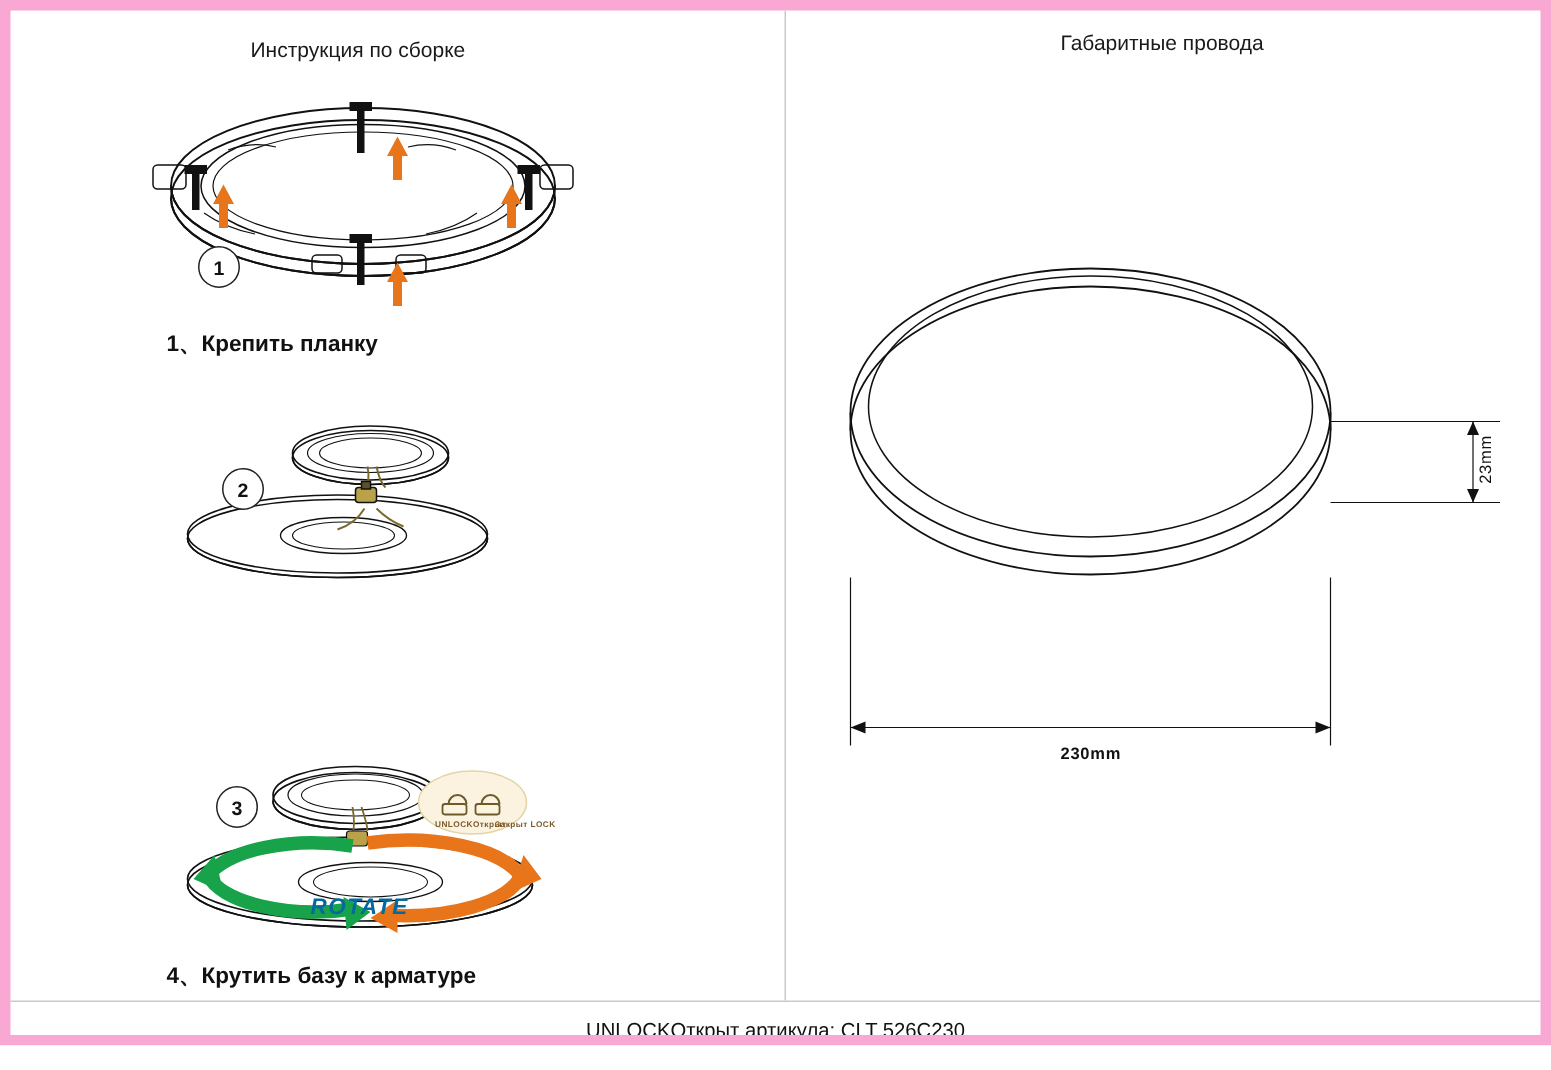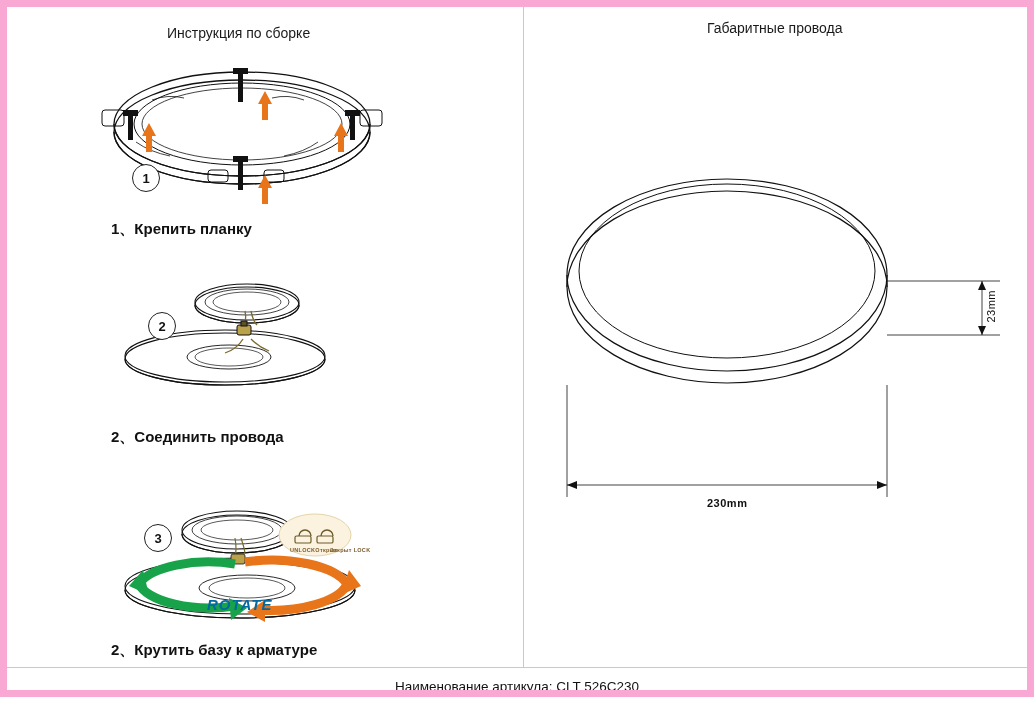--- a/index.html
+++ b/index.html
@@ -195,21 +195,20 @@
       <path d="M126 62 q-6 10 -18 14"></path>
       <path d="M134 62 q8 8 18 12"></path>
     </g>
     <g fill="none" stroke="#111" stroke-width="1">
       <rect x="120" y="48" width="14" height="10" rx="2" fill="#b9a24a"></rect>
       <rect x="124" y="44" width="6" height="5" fill="#5c5228"></rect>
     </g>
   </svg>
 
   <div class="step-badge" id="badge2">2</div>
-  <div class="step-caption" id="cap2">2、Соединить провода</div>
 
   <svg class="svg-abs" style="left:110px; top:495px;" width="280" height="125" viewBox="0 0 280 125">
     <g fill="none" stroke="#111" stroke-width="1.1">
 
       <ellipse cx="120" cy="32" rx="55" ry="19"></ellipse>
       <ellipse cx="120" cy="28" rx="55" ry="19"></ellipse>
       <path d="M65 32 A55 19 0 0 0 175 32"></path>
       <ellipse cx="120" cy="28" rx="45" ry="14" stroke-width=".8"></ellipse>
       <ellipse cx="120" cy="28" rx="36" ry="10" stroke-width=".7"></ellipse>
 
@@ -248,21 +247,21 @@
       <rect x="178" y="34" width="16" height="7" rx="1.6" fill="none" stroke="#6b5a2a" stroke-width="1.2"></rect>
       <rect x="200" y="34" width="16" height="7" rx="1.6" fill="none" stroke="#6b5a2a" stroke-width="1.2"></rect>
     </g>
   </svg>
 
   <div class="lock-word" id="lock-unlock">UNLOCKОткрыт</div>
   <div class="lock-word" id="lock-lock">Закрыт LOCK</div>
   <div class="rotate-word">ROTATE</div>
 
   <div class="step-badge" id="badge3">3</div>
-  <div class="step-caption" id="cap3">2、Крутить базу к арматуре</div>
+  <div class="step-caption" id="cap3">4、Крутить базу к арматуре</div>
 
   <svg class="svg-abs" style="left:545px; top:160px;" width="470" height="360" viewBox="0 0 470 360">
 
     <g fill="none" stroke="#111" stroke-width="1.2">
       <ellipse cx="175" cy="108" rx="160" ry="96"></ellipse>
       <ellipse cx="175" cy="120" rx="160" ry="96"></ellipse>
       <path d="M15 108 L15 120 M335 108 L335 120"></path>
       <ellipse cx="175" cy="104" rx="148" ry="87" stroke-width="1"></ellipse>
     </g>
 
@@ -281,15 +280,15 @@
       <path d="M430 114 l-4 9 l8 0 z"></path>
       <path d="M430 168 l-4 -9 l8 0 z"></path>
       <path d="M15 318 l10 -4 l0 8 z"></path>
       <path d="M335 318 l-10 -4 l0 8 z"></path>
     </g>
   </svg>
 
   <div class="dim-label" id="dim-width">230mm</div>
   <div class="dim-label" id="dim-height">23mm</div>
 
-  <div class="footer">Наименование артикула: CLT 526C230</div>
+  <div class="footer">UNLOCKОткрыт артикула: CLT 526C230</div>
 
 </div>
 
 </body></html>

